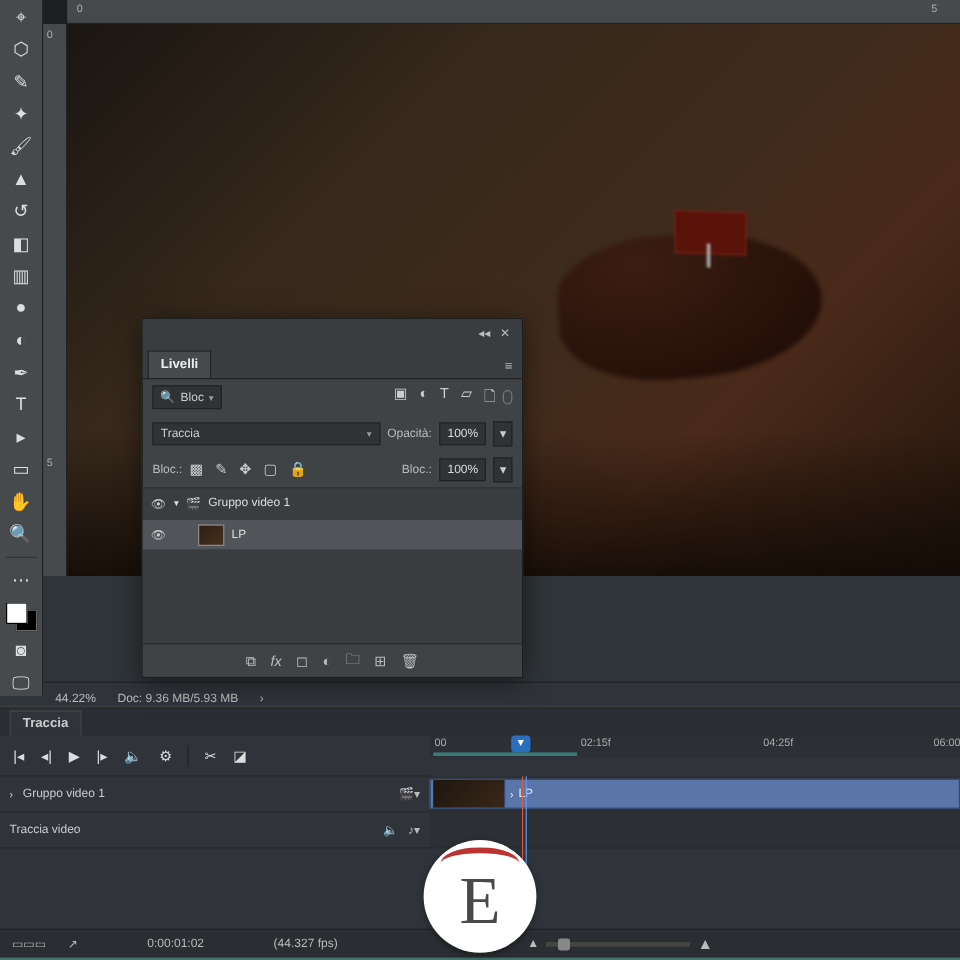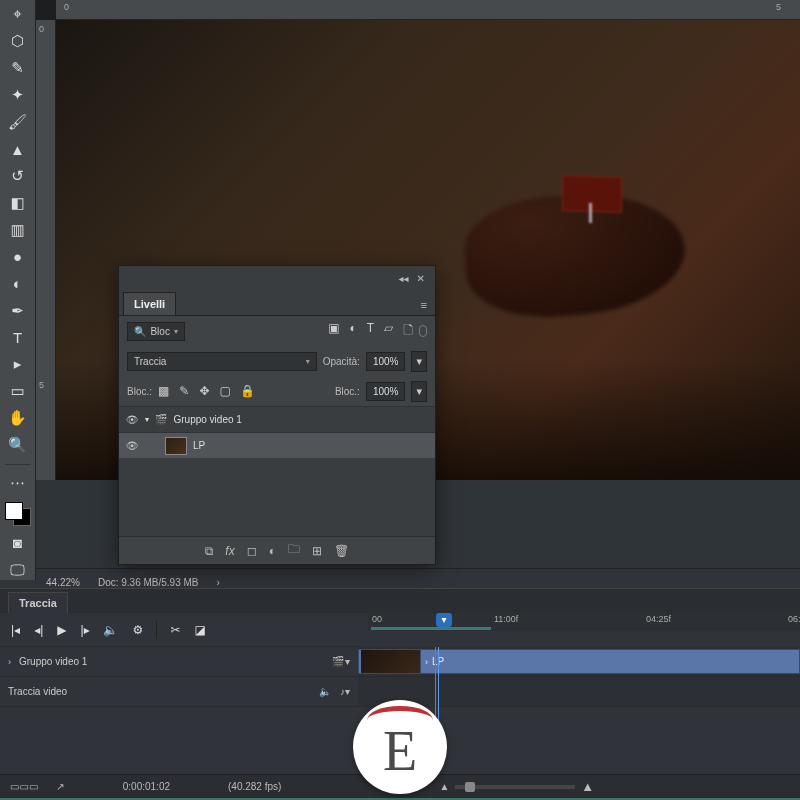--- a/index.html
+++ b/index.html
@@ -220,24 +220,24 @@
         <span class="btn">▶</span>
         <span class="btn">|▸</span>
         <span class="btn">🔈</span>
         <span class="btn">⚙</span>
         <span class="vsep"></span>
         <span class="btn">✂</span>
         <span class="btn">◪</span>
       </div>
     </div>
     <div style="flex:1">
-      <div class="time-ruler" style="margin-left:10px">
+      <div class="time-ruler" style="margin-left:0">
         <span class="tt" style="left:4px">00</span>
         <span class="playhead-mark" style="left:68px">▾</span>
-        <span class="tt" style="left:126px">11:00f</span>
+        <span class="tt" style="left:126px">02:15f</span>
         <span class="tt" style="left:278px">04:25f</span>
         <span class="tt" style="left:420px">06:00f</span>
         <div style="position:absolute;left:3px;top:14px;width:120px;height:3px;background:#3a7a7a"></div>
       </div>
       <div style="height:16px"></div>
     </div>
   </div>
 
   <div class="tracks">
     <div class="track">
@@ -266,21 +266,21 @@
     </div>
     <div style="height:40px"></div>
     <div class="playhead-line"></div>
     <div class="playhead-line red"></div>
   </div>
 
   <div class="tl-foot">
     <span>▭▭▭</span>
     <span>↗</span>
     <span style="margin-left:40px">0:00:01:02</span>
-    <span style="margin-left:40px">(40.282 fps)</span>
+    <span style="margin-left:40px">(44.327 fps)</span>
     <div class="zoom" style="margin-left:140px">
       <span>▲</span>
       <div class="ztrack"></div>
       <span style="font-size:13px">▲</span>
     </div>
   </div>
 </div>
 
 <div class="bottom-edge"></div>
 

